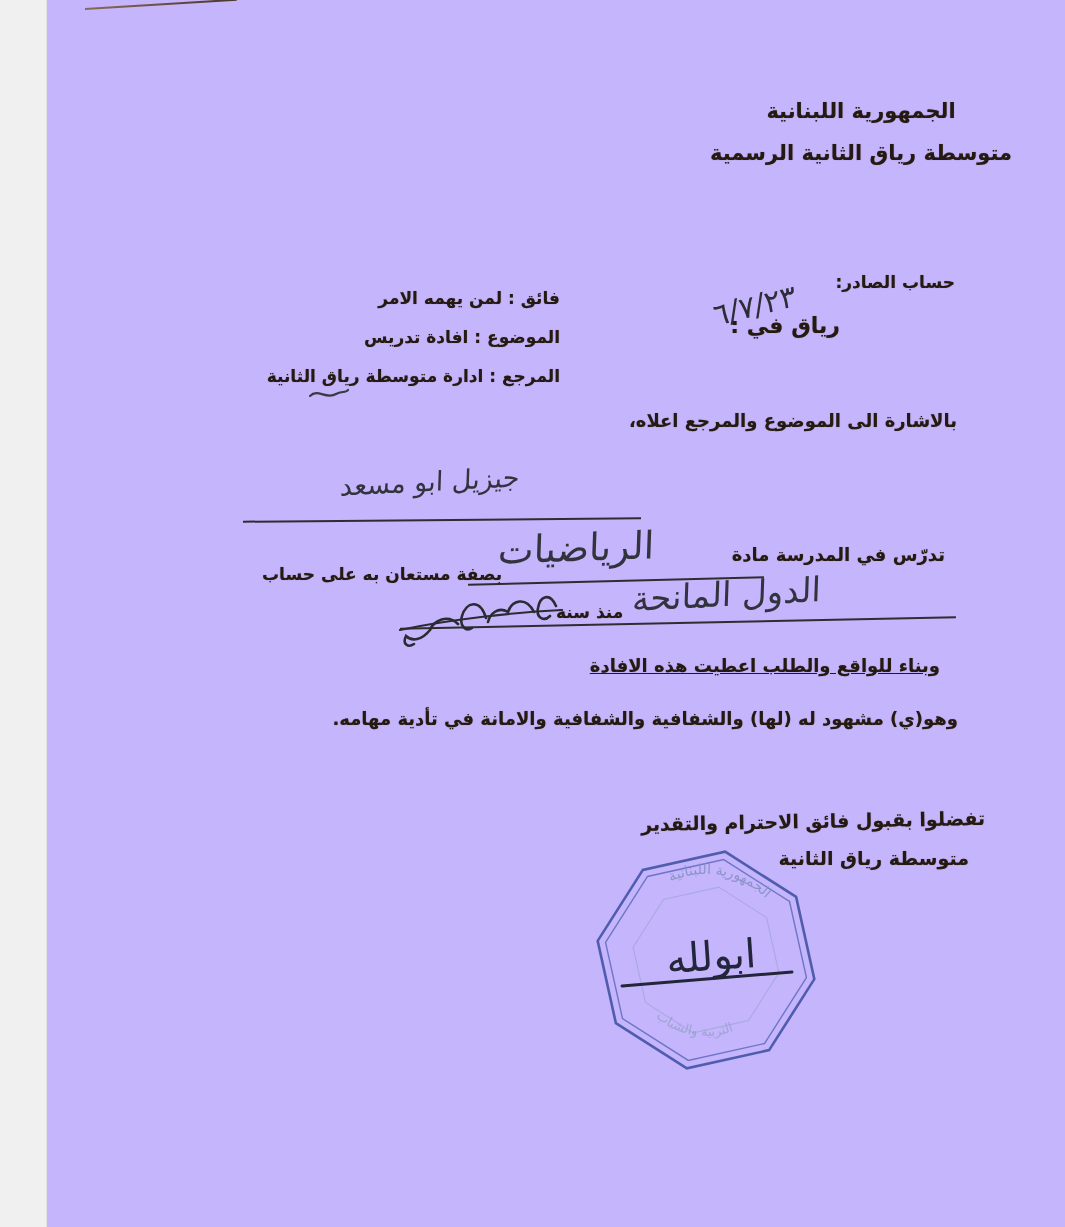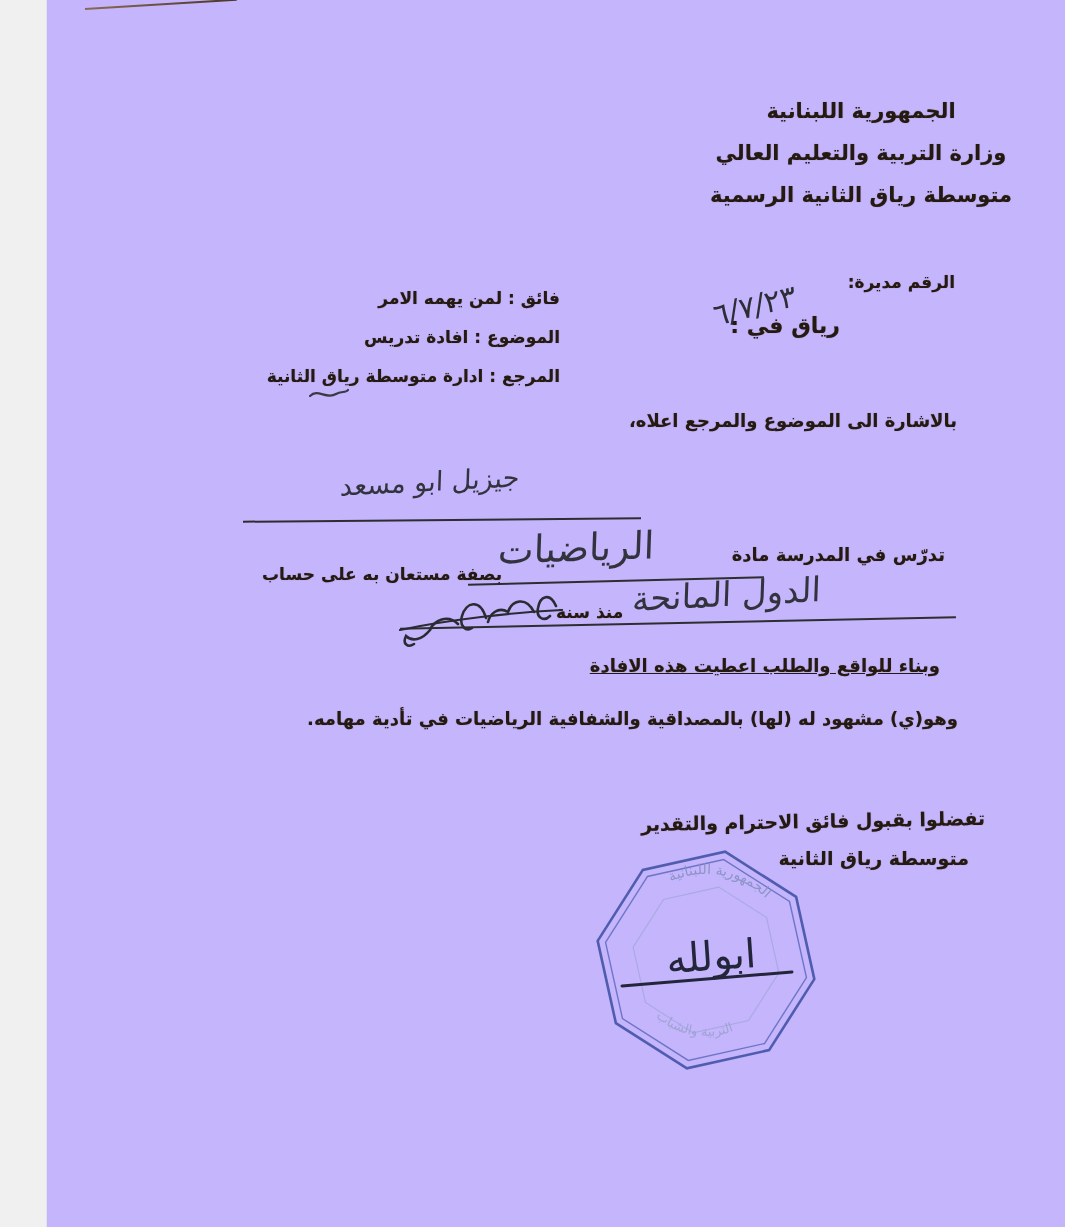--- a/index.html
+++ b/index.html
@@ -61,25 +61,24 @@
 </head>
 <body>
 
 <div id="page">
 
   <div class="edge-strip"></div>
   <div class="artifact-line"></div>
 
   <div class="header-block">
     <div class="printed" style="position:static">الجمهورية اللبنانية</div>
-    <div class="printed" style="position:static">وزارة التربية والتعليم العالي</div>
     <div class="printed" style="position:static">متوسطة رياق الثانية الرسمية</div>
   </div>
 
-  <div class="printed" style="top:272px;right:110px;font-size:17px;">الرقم مديرة:</div>
+  <div class="printed" style="top:272px;right:110px;font-size:17px;">حساب الصادر:</div>
   <div class="printed" style="top:313px;right:225px;font-size:22px;">رياق في :</div>
   <div class="hand" style="top:288px;left:712px;font-size:30px;transform:rotate(-14deg) skewX(-6deg);color:#2d2d36;">٦/٧/٢٣</div>
 
   <div class="info-block">
     <div class="printed" style="position:static">فائق : لمن يهمه الامر</div>
     <div class="printed" style="position:static">الموضوع : افادة تدريس</div>
     <div class="printed" style="position:static">المرجع : ادارة متوسطة رياق الثانية</div>
   </div>
   <svg style="position:absolute;left:308px;top:386px;" width="42" height="18" viewBox="0 0 42 18">
     <path d="M2,10 C10,2 18,14 28,8 C33,5 38,7 40,4" fill="none" stroke="#3a3a42" stroke-width="2.2" stroke-linecap="round"></path>
@@ -97,21 +96,21 @@
 
   <div class="hand" style="top:574px;left:632px;font-size:34px;transform:rotate(-3deg) skewX(-5deg);">الدول المانحة</div>
   <div class="rule" style="top:622px;left:400px;width:556px;transform:rotate(-1.2deg);"></div>
   <div class="printed" style="top:602px;left:556px;font-size:17px;">منذ سنة</div>
   <svg style="position:absolute;left:396px;top:586px;" width="168" height="62" viewBox="0 0 168 62">
     <path d="M160,20 c-6,-14 -16,-10 -18,2 c-2,10 6,14 12,8 M138,26 c-8,-16 -22,-12 -26,0 c-10,-6 -18,2 -20,10 M90,32 c-6,-20 -20,-16 -24,-2 c-3,10 4,16 10,12 M62,38 c-10,-10 -24,-4 -28,6 c-8,10 -18,12 -24,6 c-4,8 2,12 8,8" fill="none" stroke="#2b2b33" stroke-width="2.6" stroke-linecap="round"></path>
     <path d="M4,44 C50,34 120,26 166,24" fill="none" stroke="#2b2b33" stroke-width="2.2" stroke-linecap="round"></path>
   </svg>
 
   <div class="printed" style="top:655px;right:125px;font-size:18px;text-decoration:underline;">وبناء للواقع والطلب اعطيت هذه الافادة</div>
-  <div class="printed" style="top:708px;right:107px;font-size:18px;">وهو(ي) مشهود له (لها) بالمصداقية والشفافية الرياضيات في تأدية مهامه.</div>
+  <div class="printed" style="top:708px;right:107px;font-size:18px;">وهو(ي) مشهود له (لها) والشفافية والشفافية والامانة في تأدية مهامه.</div>
 
   <div class="printed" style="top:810px;right:80px;font-size:19px;transform:rotate(-1deg);">تفضلوا بقبول فائق الاحترام والتقدير</div>
   <div class="printed" style="top:847px;right:96px;font-size:19px;">متوسطة رياق الثانية</div>
 
   <svg style="position:absolute;left:580px;top:846px;" width="252" height="232" viewBox="0 0 252 232">
     <g transform="rotate(10 126 114)">
       <polygon points="126,4 203.8,36.2 236,114 203.8,191.8 126,224 48.2,191.8 16,114 48.2,36.2" fill="none" stroke="#3c4da0" stroke-width="2.6" opacity="0.85"></polygon>
       <polygon points="126,12 198.1,41.9 228,114 198.1,186.1 126,216 53.9,186.1 24,114 53.9,41.9" fill="none" stroke="#4a5aae" stroke-width="1.4" opacity="0.7"></polygon>
       <polygon points="126,40 178.3,61.7 200,114 178.3,166.3 126,188 73.7,166.3 52,114 73.7,61.7" fill="none" stroke="#9aa4cf" stroke-width="1.1" opacity="0.65"></polygon>
       <defs>

